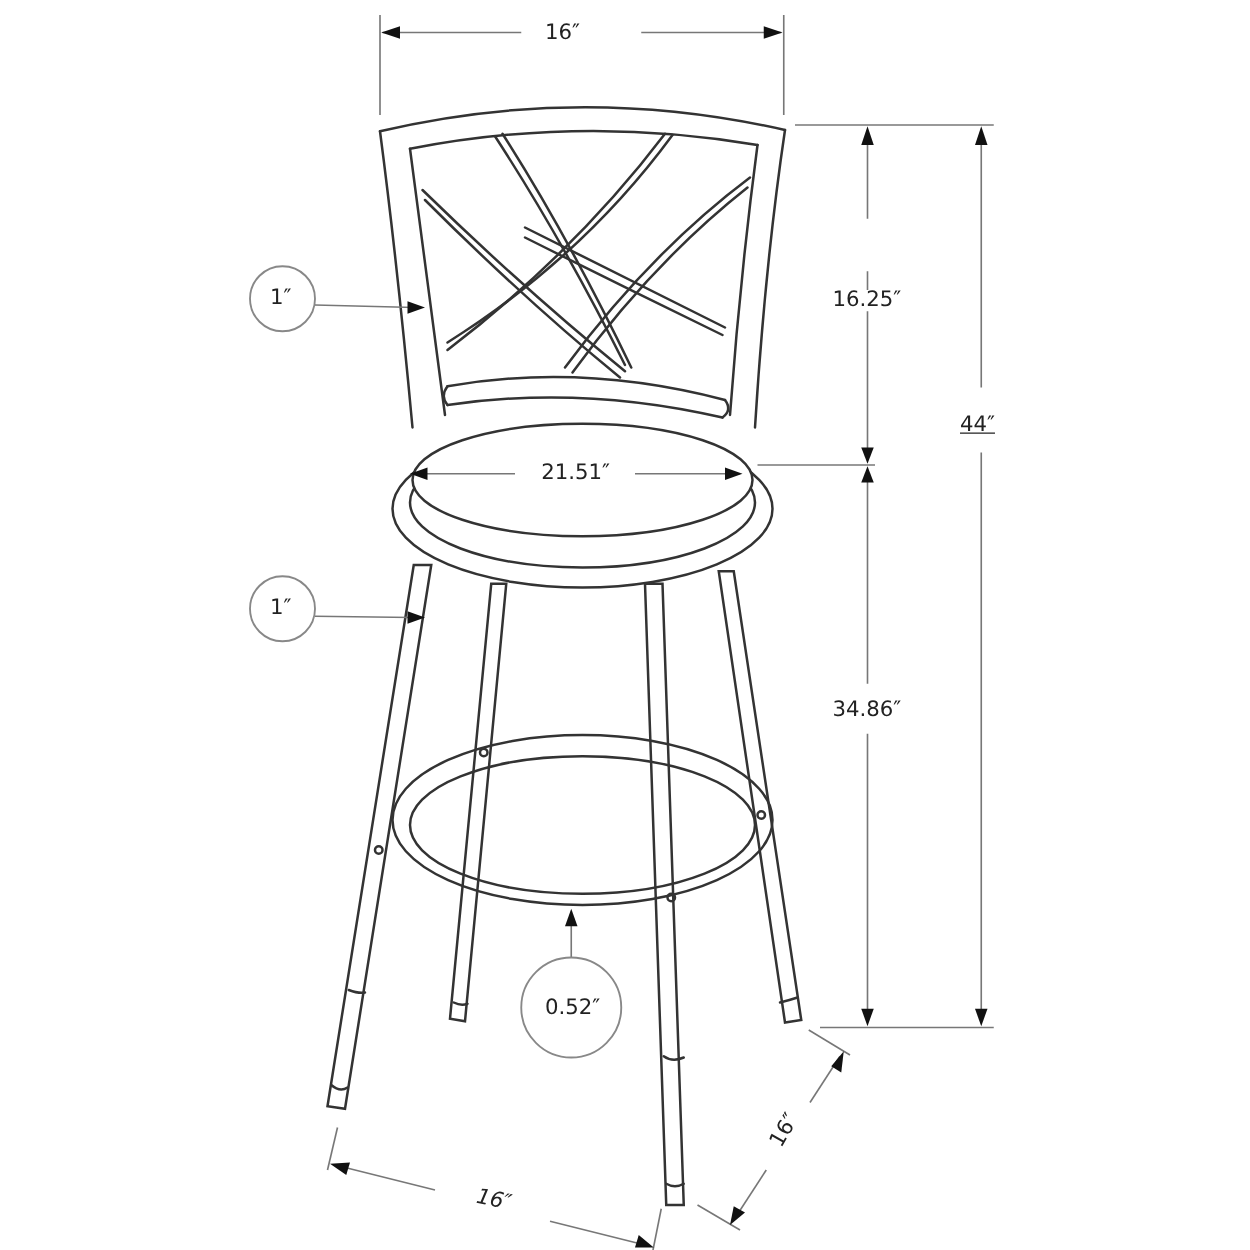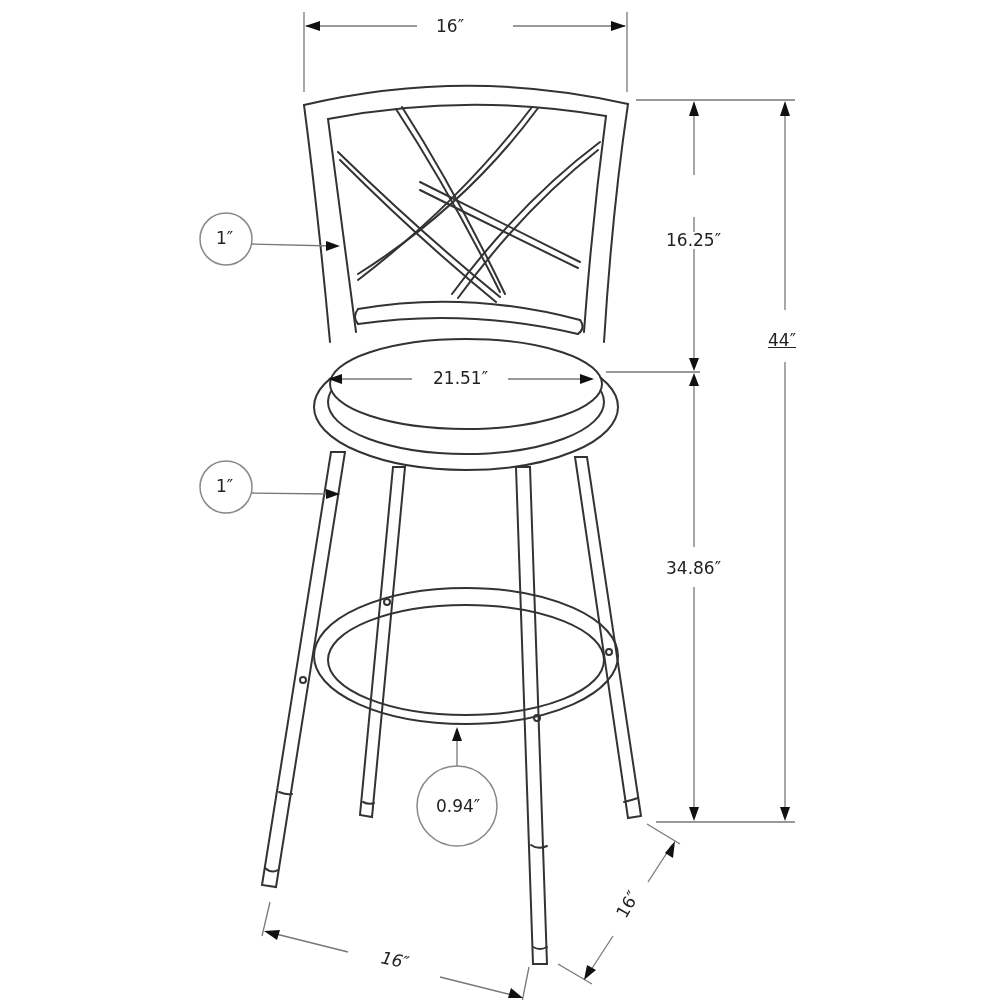--- a/index.html
+++ b/index.html
@@ -150,16 +150,16 @@
   </svg>
 
   
   <span class="lbl" style="left:434px; top:6px;">16″</span>
   <span class="lbl nobg" style="left:214px; top:218px;">1″</span>
   <span class="lbl nobg" style="left:214px; top:466px;">1″</span>
   <span class="lbl" style="left:431px; top:358px;">21.51″</span>
   <span class="lbl" style="left:664px; top:176px;margin-top:44px;">16.25″</span>
   <span class="lbl" style="left:664px; top:548px;">34.86″</span>
   <span class="lbl" style="left:766px; top:320px;text-decoration:underline;">44″</span>
-  <span class="lbl nobg" style="left:434px; top:786px;">0.94″</span>
+  <span class="lbl nobg" style="left:434px; top:786px;">0.52″</span>
   <span class="lbl" style="left:379px; top:940px; transform: rotate(12deg); font-style: italic;">16″</span>
   <span class="lbl" style="left:612px; top:884px; transform: rotate(-60deg);">16″</span>
 </div>
 
 </body></html>

